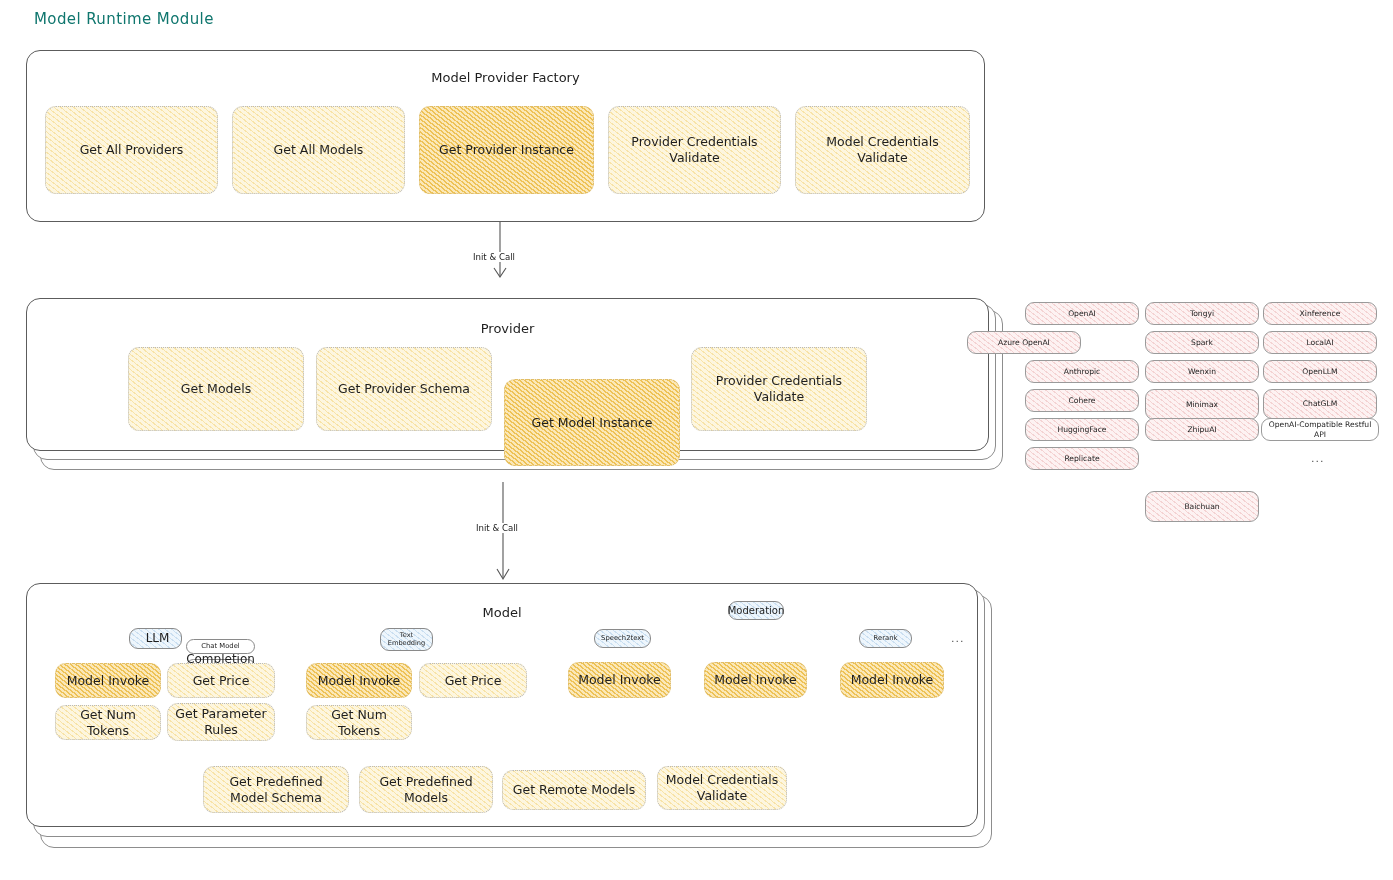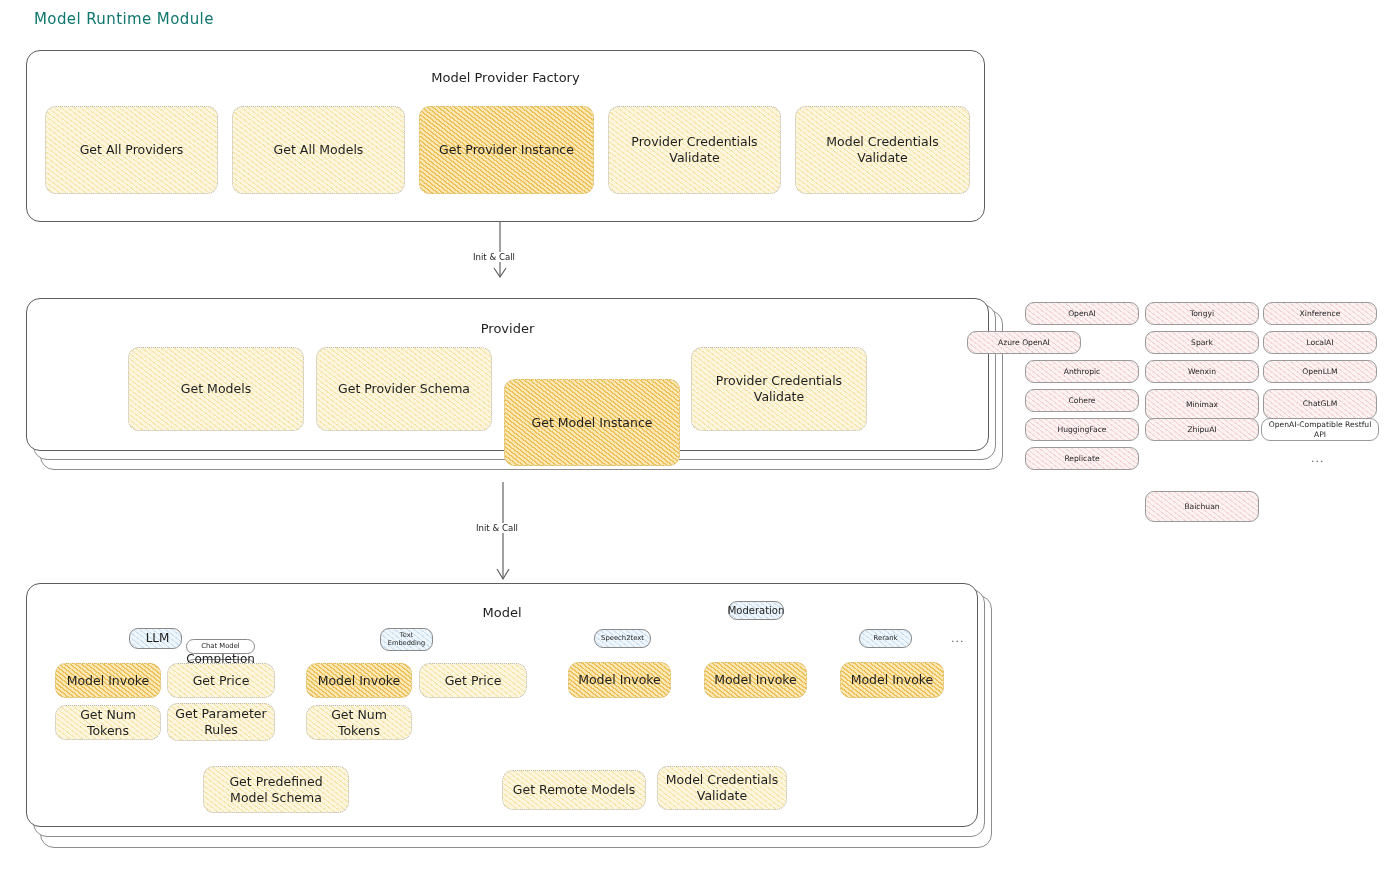--- a/index.html
+++ b/index.html
@@ -259,20 +259,23 @@
   </div>
   <div class="node hatch-yellow-strong strong" style="left:840px;top:662px;width:104px;height:36px;">
     <span>Model Invoke</span>
   </div>
 
   <div class="ellipsis" style="left:951px;top:632px;">...</div>
 
   <div class="node hatch-yellow" style="left:203px;top:766px;width:146px;height:47px;">
     <span>Get Predefined Model Schema</span>
   </div>
+  <div class="node hatch-yellow" style="left:359px;top:766px;width:134px;height:47px;">
+    <span>Get Predefined Models</span>
+  </div>
   <div class="node hatch-yellow" style="left:502px;top:770px;width:144px;height:40px;">
     <span>Get Remote Models</span>
   </div>
   <div class="node hatch-yellow" style="left:657px;top:766px;width:130px;height:44px;">
     <span>Model Credentials Validate</span>
   </div>
 
 </div>
 
 </body></html>

